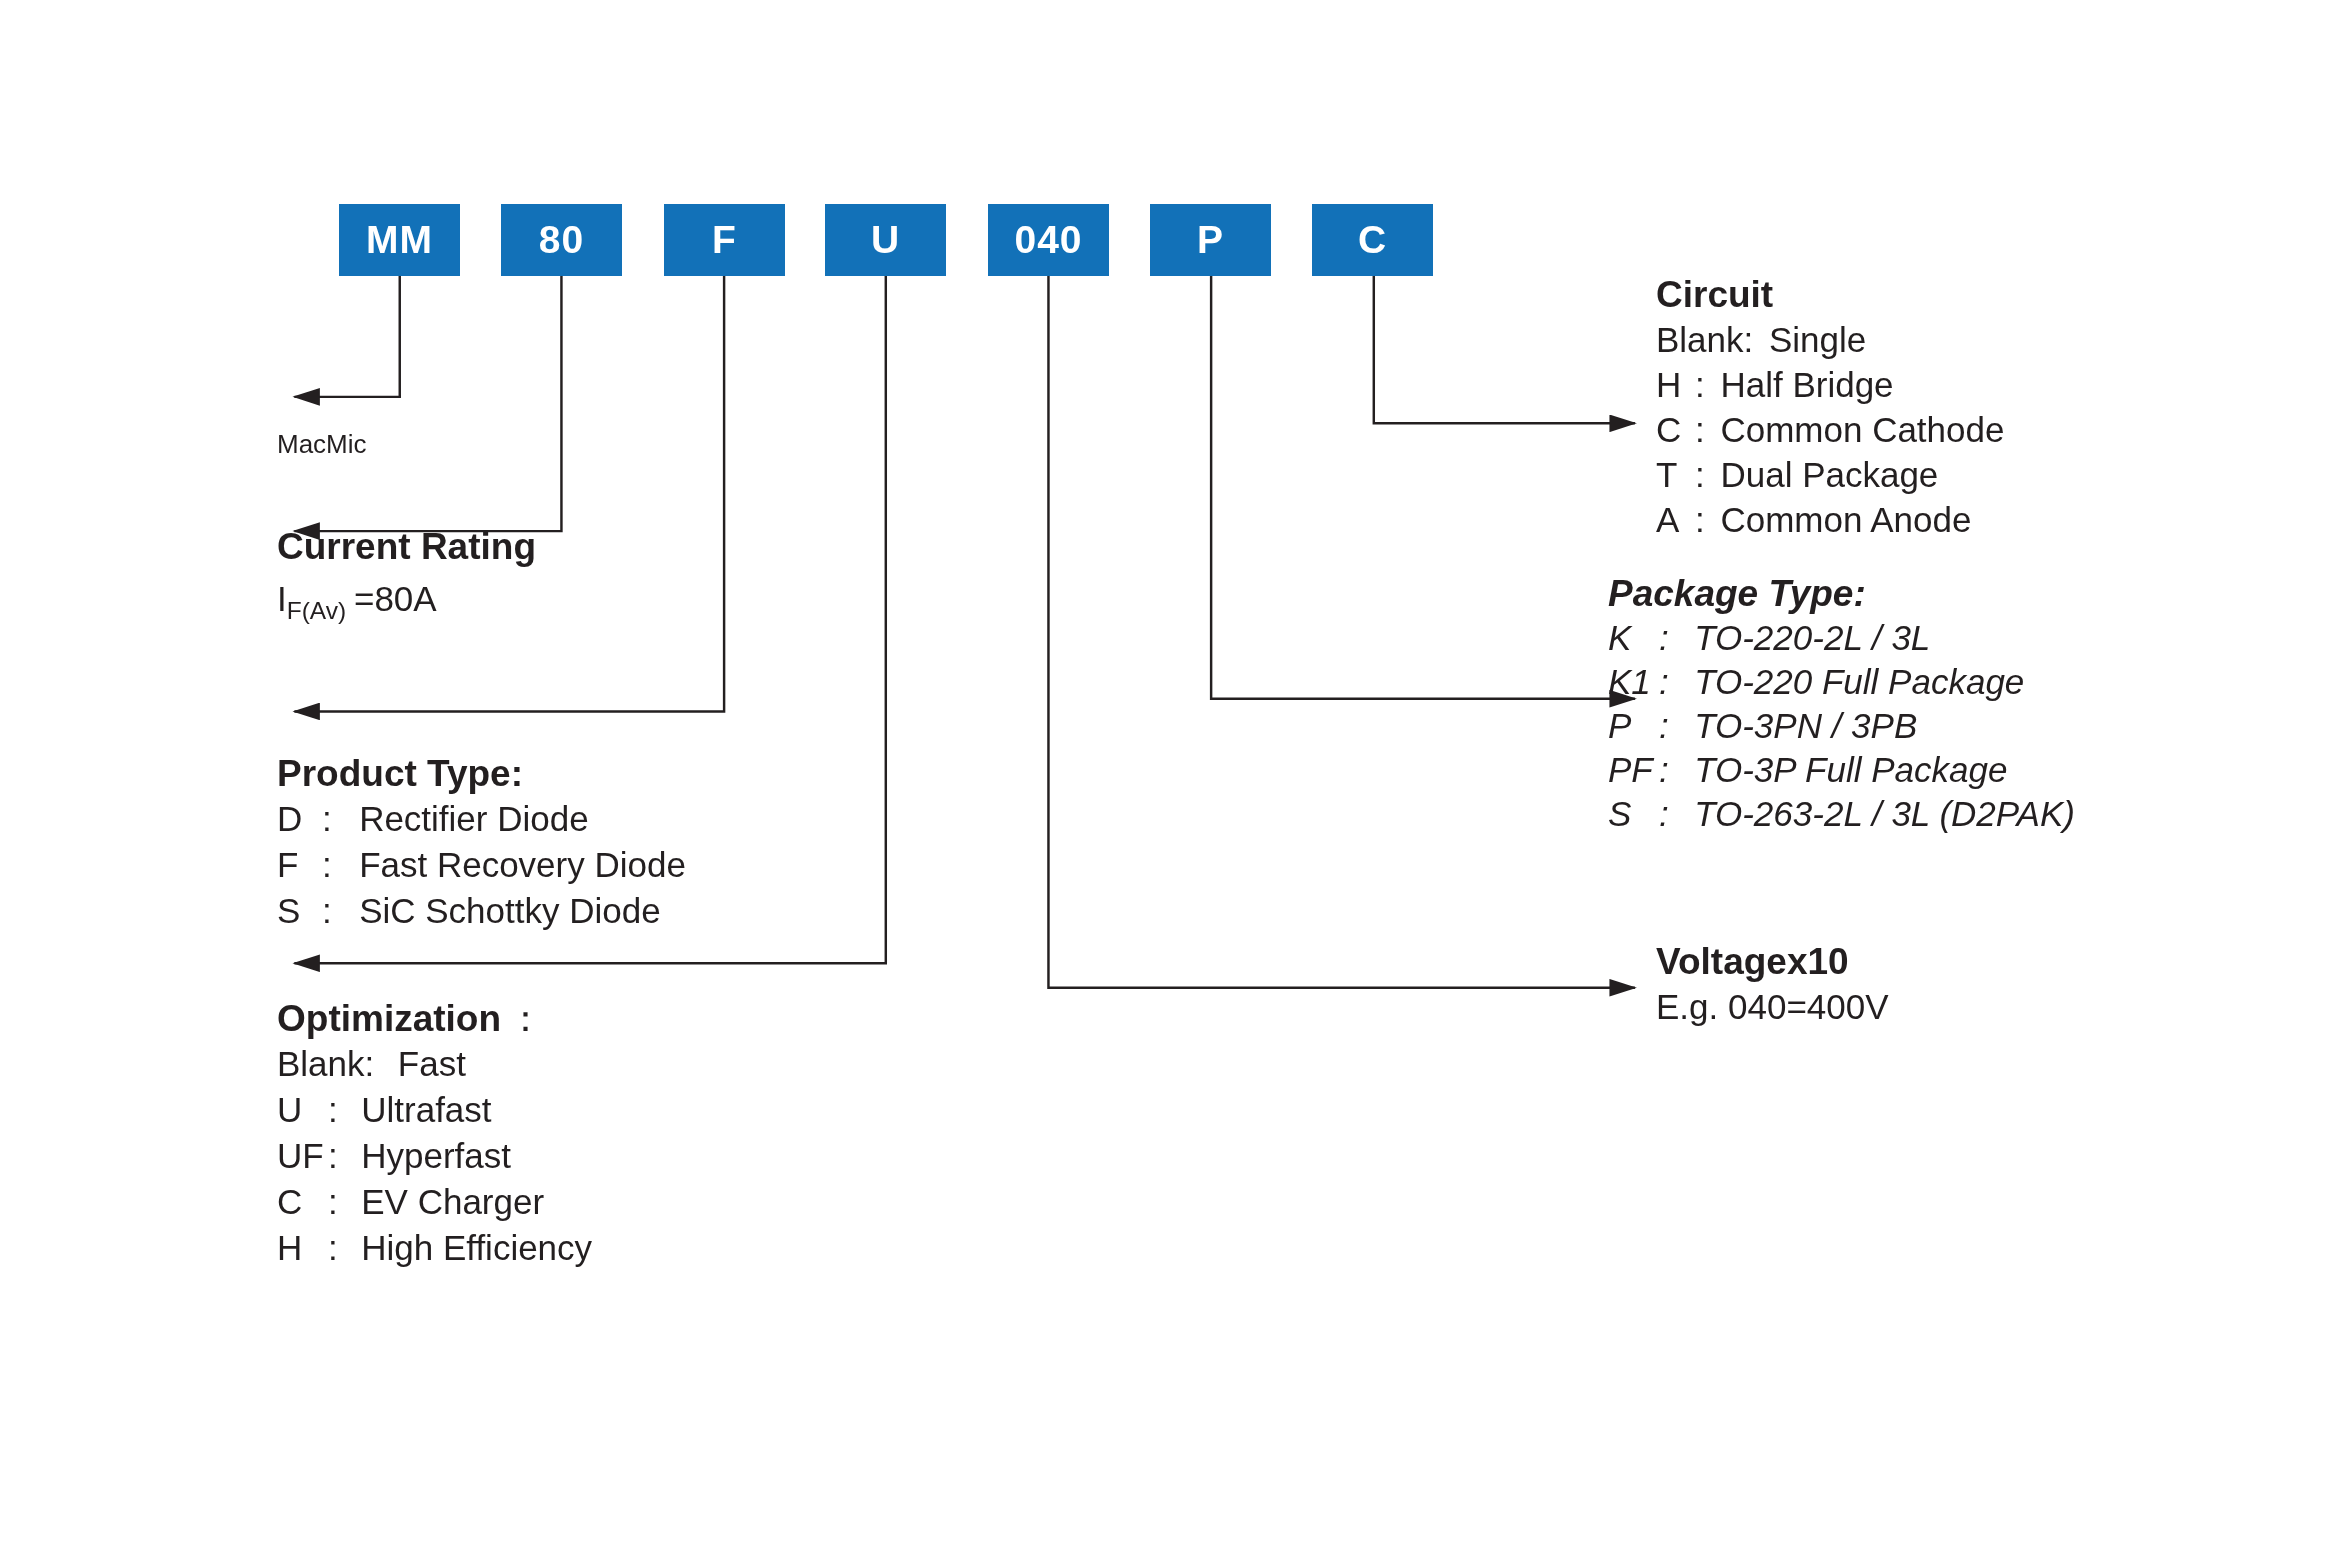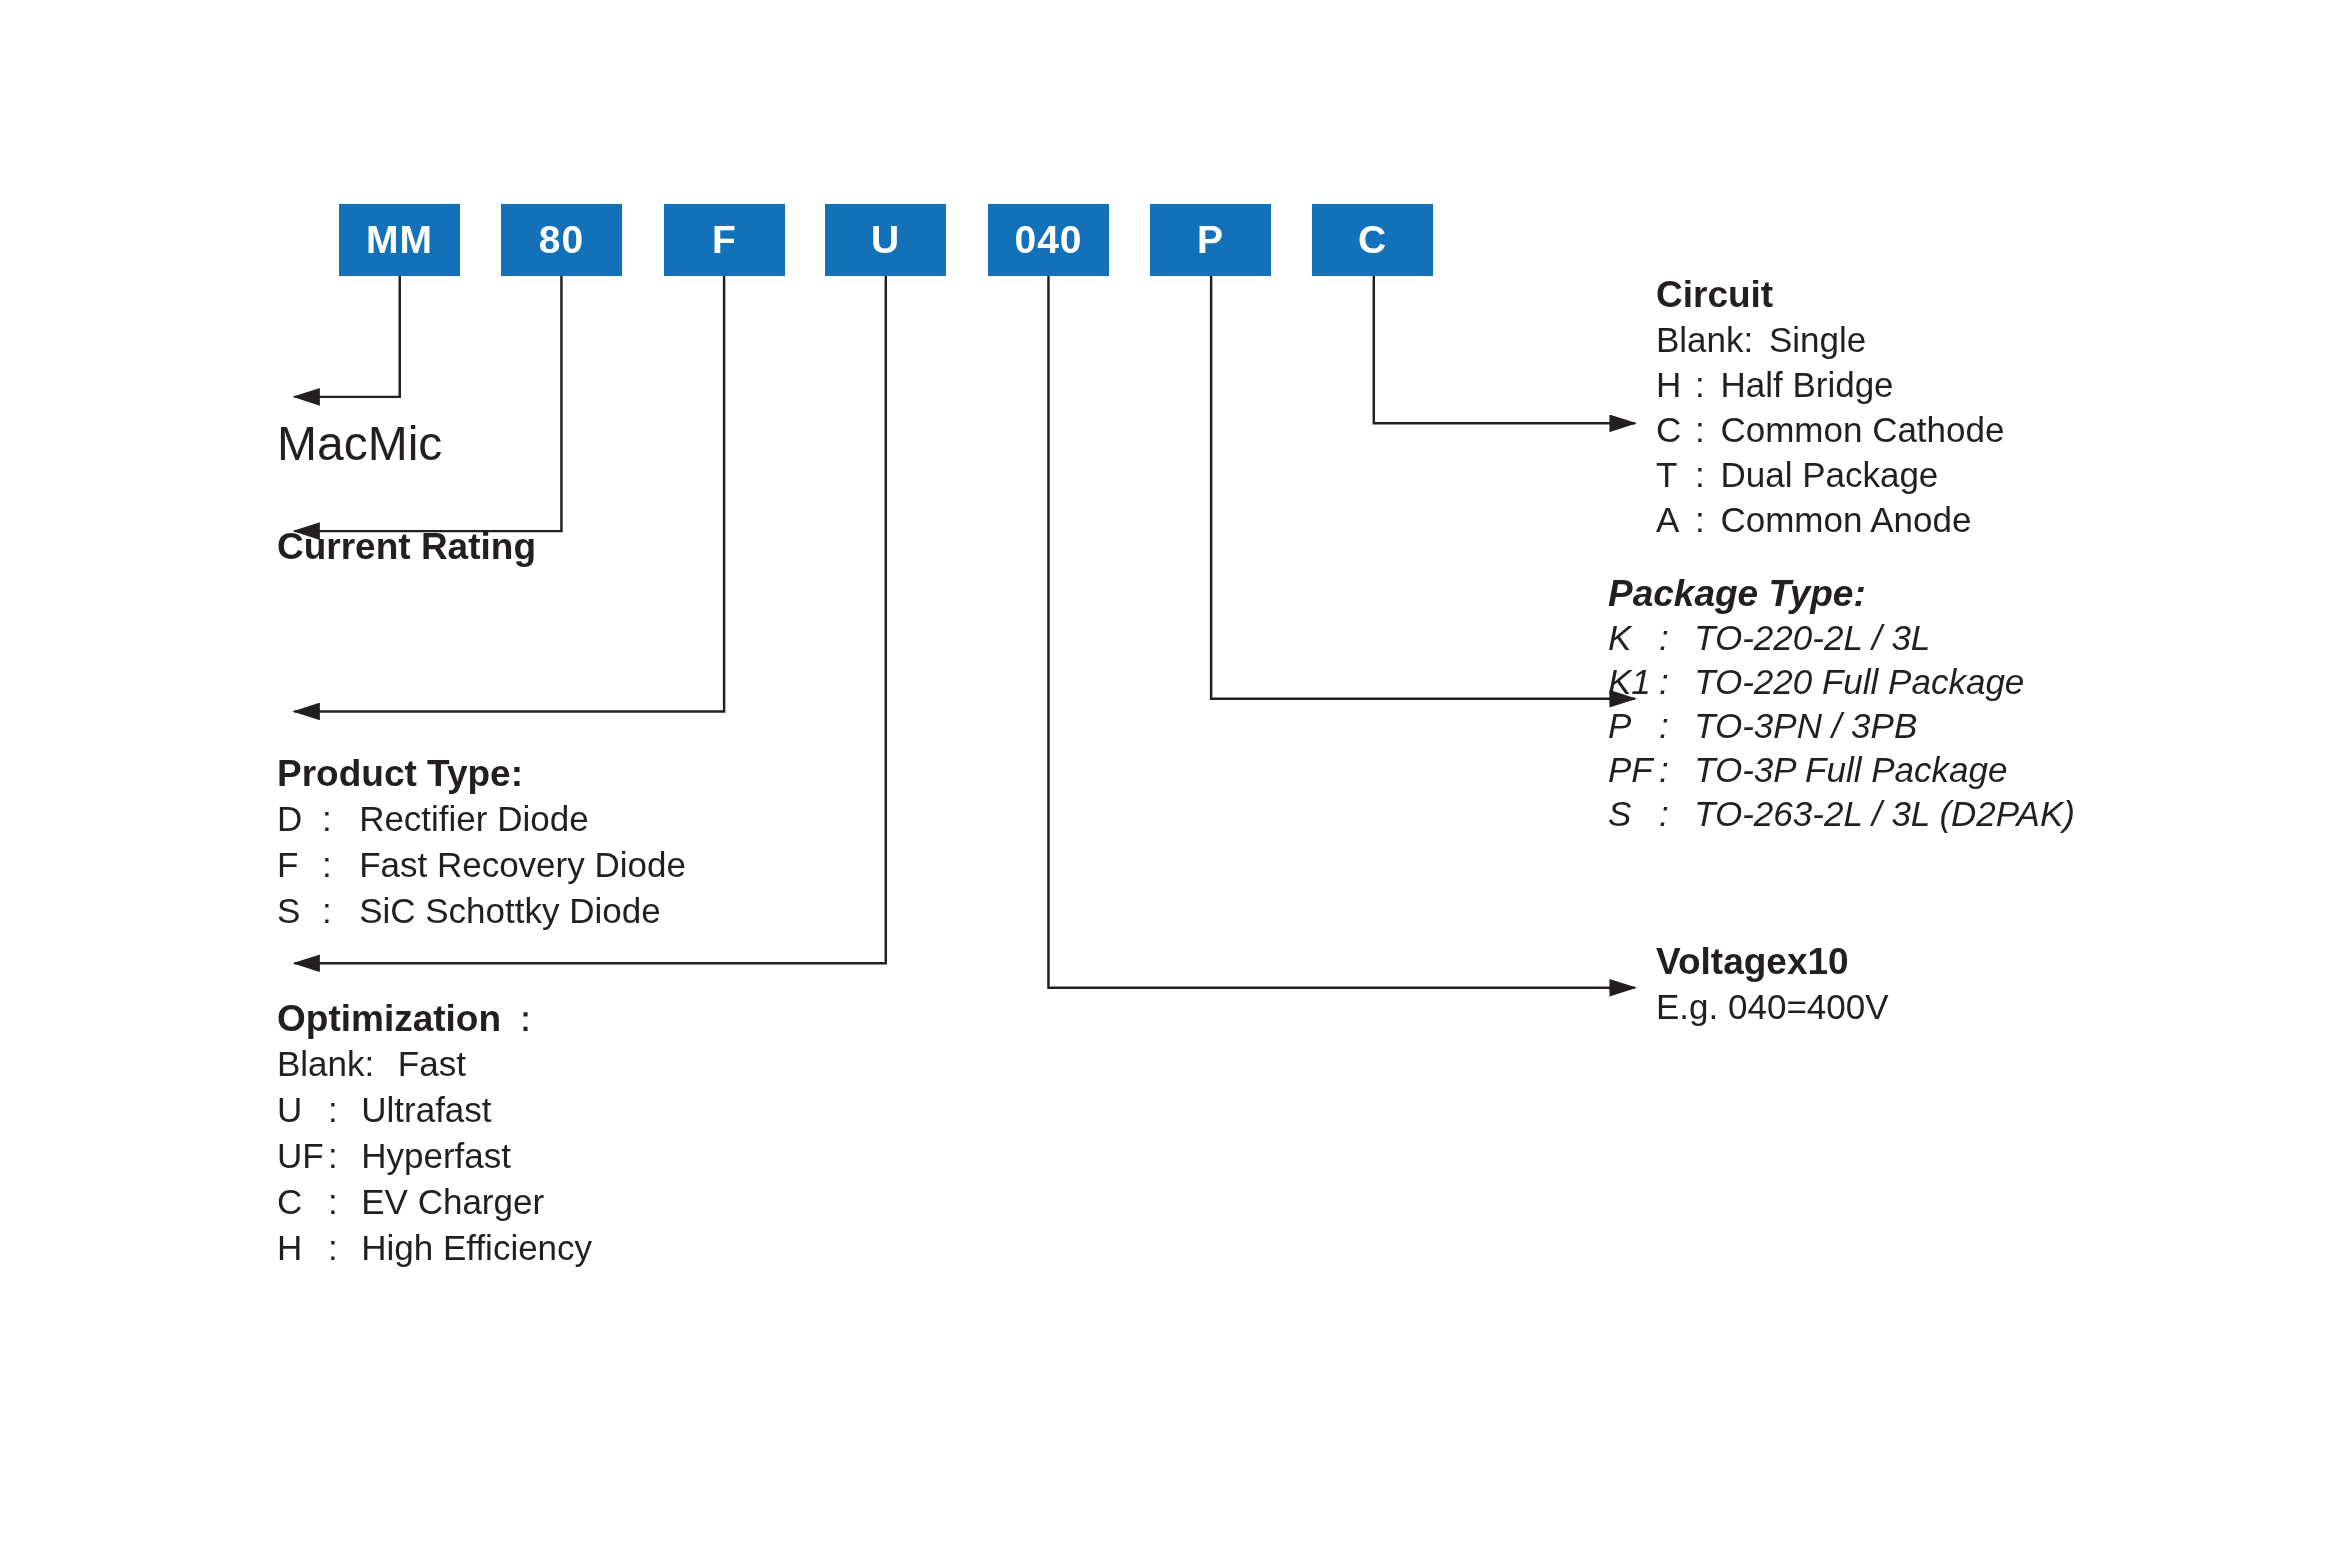--- a/index.html
+++ b/index.html
@@ -25,21 +25,21 @@
   .bx-0{left:339px}.bx-1{left:501px}.bx-2{left:664px}.bx-3{left:825px}
   .bx-4{left:988px}.bx-5{left:1150px}.bx-6{left:1312px}
 
   .blk{position:absolute;font-size:35px;line-height:46px;white-space:nowrap;}
   .blk .title{font-weight:bold;font-size:37px;line-height:45px;display:block;}
   .row{display:block;}
   .key{display:inline-block;min-width:51px;}
   .sep{margin-right:23.5px;}
   .title-colon{font-weight:normal;margin-left:5.9px;}
 
-  #brand{left:277px;top:421px;font-size:48px;}
+  #brand{left:277px;top:421px;font-size:26px;}
   #current{left:277px;top:524px;}
   #current .value{display:block;margin-top:6.9px;}
   #current .value sub{font-size:24.5px;}
   #current .eq{margin-left:7.8px;}
   #product{left:277px;top:751px;}
   #product .key{min-width:45px;}
   #product .sep{margin-right:27.4px;}
   #optimization{left:277px;top:996px;}
   #circuit{left:1656px;top:272px;font-size:35px;line-height:45px;}
   #circuit .key{min-width:39px;}
@@ -74,20 +74,21 @@
   <div class="code-box bx-2">F</div>
   <div class="code-box bx-3">U</div>
   <div class="code-box bx-4">040</div>
   <div class="code-box bx-5">P</div>
   <div class="code-box bx-6">C</div>
 
   <div class="blk" id="brand">MacMic</div>
 
   <div class="blk" id="current">
     <span class="title">Current Rating</span>
+    <span class="value"><span>I</span><sub>F(Av)</sub><span class="eq">=80A</span></span>
   </div>
 
   <div class="blk" id="product">
     <span class="title">Product Type:</span>
     <span class="row"><span class="key">D</span><span class="sep">:</span><span>Rectifier Diode</span></span>
     <span class="row"><span class="key">F</span><span class="sep">:</span><span>Fast Recovery Diode</span></span>
     <span class="row"><span class="key">S</span><span class="sep">:</span><span>SiC Schottky Diode</span></span>
   </div>
 
   <div class="blk" id="optimization">

